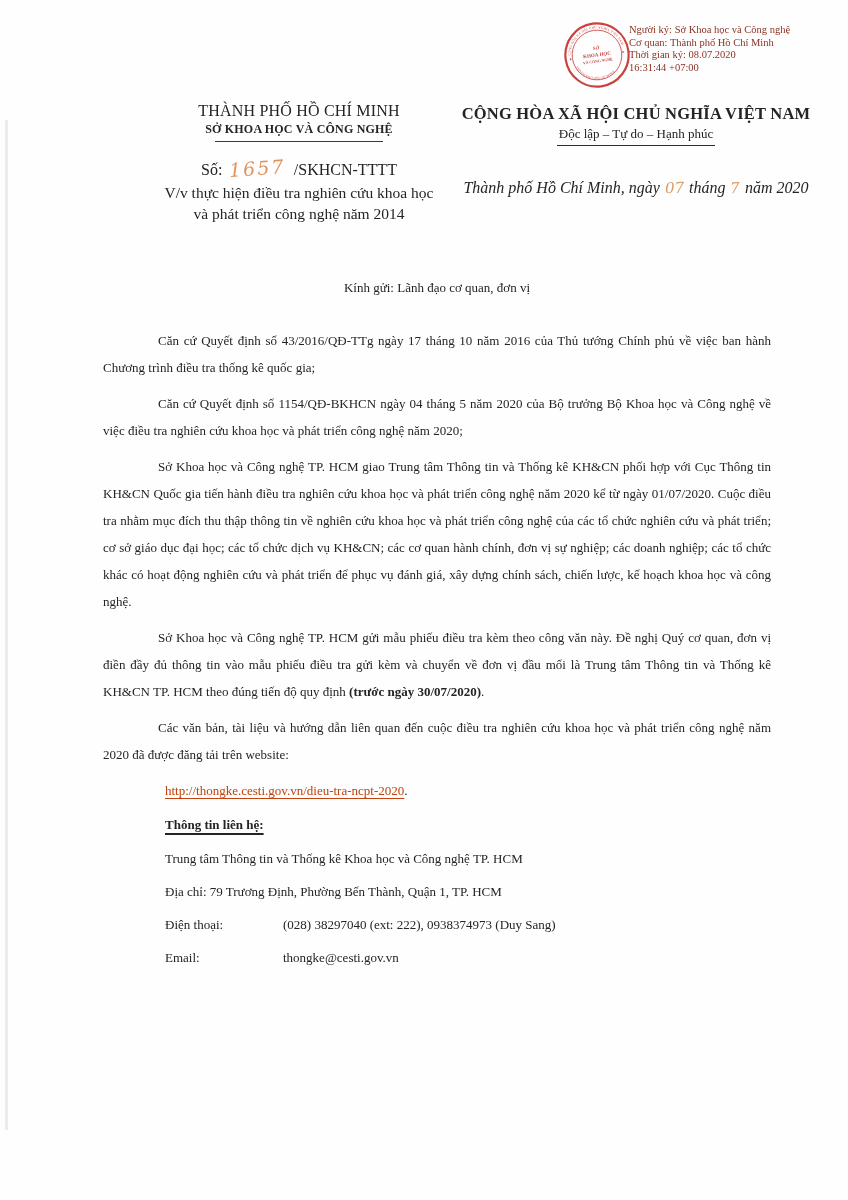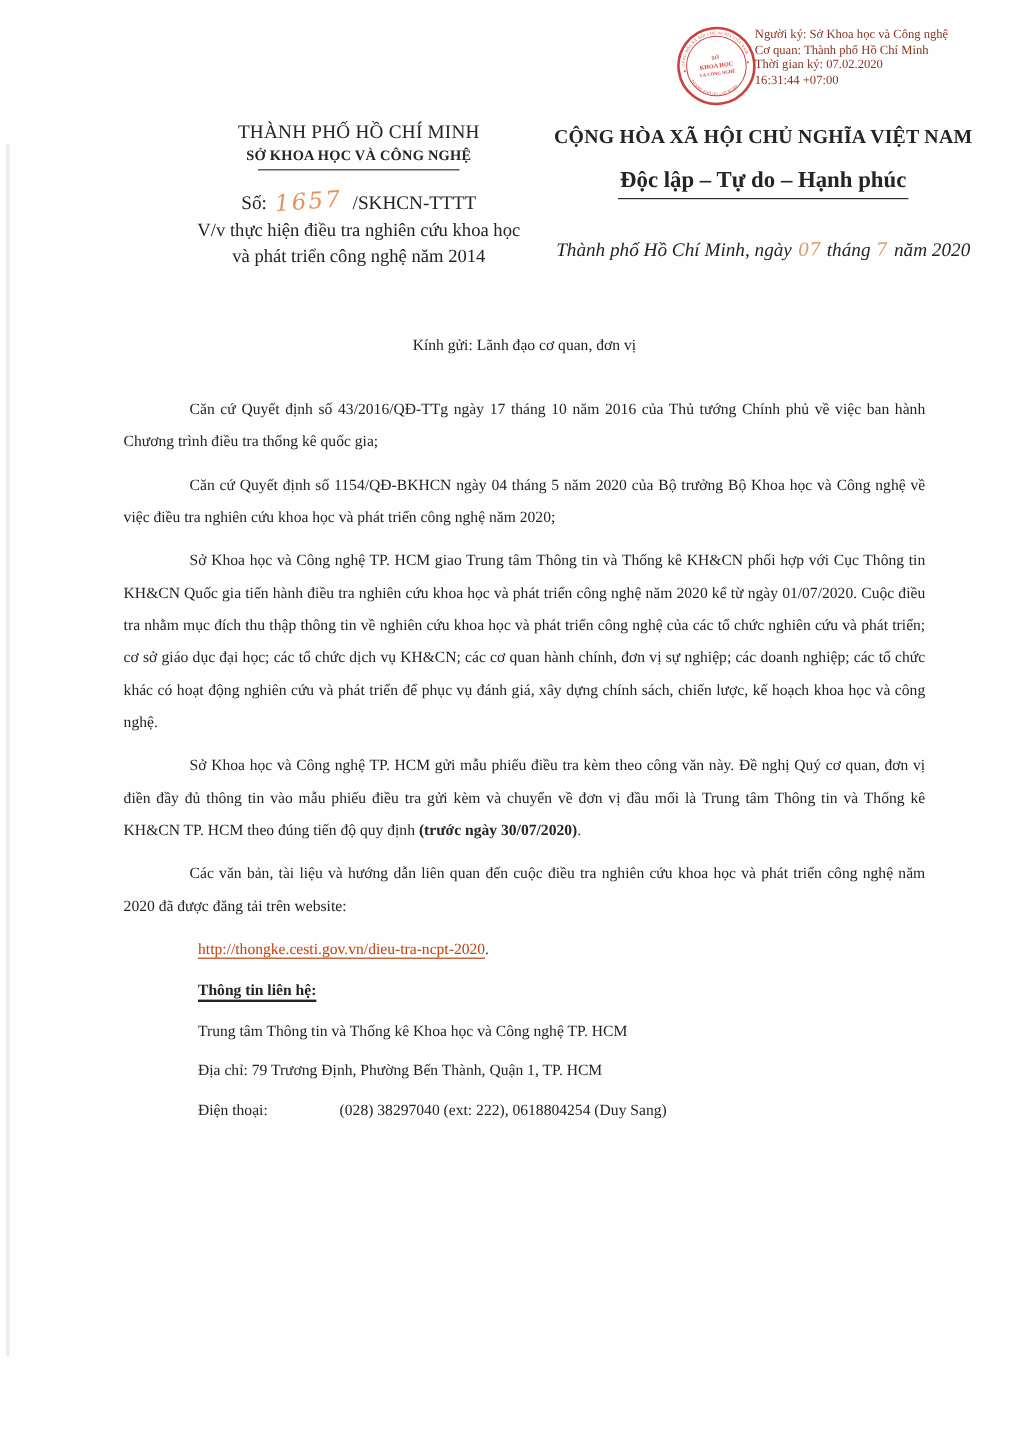--- a/index.html
+++ b/index.html
@@ -33,22 +33,22 @@
   .handwrite-num {
     display:inline-block; color:#e2925c; font-size:19px; font-style:italic;
     transform:rotate(-4deg); letter-spacing:2px; margin:0 8px 0 7px;
     font-family:"DejaVu Serif", serif;
   }
   .subject { font-size:15.5px; line-height:21px; }
   
   .hdr-right { position:absolute; top:104px; left:436px; width:400px; text-align:center; }
   .hr-line1 { font-size:16.5px; font-weight:bold; letter-spacing:.2px; white-space:nowrap; }
   .hr-line2 {
-    display:inline-block; font-size:19px; font-weight:bold;
-    border-bottom:1.6px solid #2e2e2e; padding:1px 2px 3px; margin-top:15px;
+    display:inline-block; font-size:13px; font-weight:normal;
+    border-bottom:1.6px solid #2e2e2e; padding:1px 2px 3px; margin-top:0;
   }
   .date-line { margin-top:33px; font-style:italic; font-size:16px; white-space:nowrap; }
   .handwrite-date {
     display:inline-block; color:#dd9a62; font-size:15px; font-style:italic;
     transform:rotate(-2deg); margin:0 5px; font-family:"DejaVu Serif", serif;
   }
   
   .doc-body { position:absolute; top:274px; left:103px; width:668px; font-size:13px; line-height:27px; }
   .salutation { text-align:center; margin-bottom:26px; }
   .doc-body p { text-align:justify; text-indent:55px; margin-bottom:9px; }
@@ -65,21 +65,21 @@
   .contact-label { width:118px; flex:none; }
 </style>
 </head>
 <body>
 
 <div class="scan-edge"></div>
 
 <div class="sig-block">
   <div>Người ký: Sở Khoa học và Công nghệ</div>
   <div>Cơ quan: Thành phố Hồ Chí Minh</div>
-  <div>Thời gian ký: 07.02.2020</div>
+  <div>Thời gian ký: 08.07.2020</div>
   <div>16:31:44 +07:00</div>
 </div>
 
 <svg class="seal" viewBox="0 0 100 100">
   <g transform="rotate(-8 50 50)" fill="#c5332d" stroke="none">
     <circle cx="50" cy="50" r="46.5" fill="none" stroke="#c5332d" stroke-width="3.2"></circle>
     <circle cx="50" cy="50" r="36.5" fill="none" stroke="#c5332d" stroke-width="1.2"></circle>
     <defs>
       <path id="arcTop" d="M 11,50 A 39,39 0 0 1 89,50"></path>
       <path id="arcBottom" d="M 14,50 A 36,36 0 0 0 86,50"></path>
@@ -131,15 +131,19 @@
   <div class="link-line">
     <a class="doc-link" href="#">http://thongke.cesti.gov.vn/dieu-tra-ncpt-2020</a><span>.</span>
   </div>
   <div class="contact-heading">
     <span class="ch-text">Thông tin liên hệ:</span>
   </div>
   <div class="contact-line">Trung tâm Thông tin và Thống kê Khoa học và Công nghệ TP. HCM</div>
   <div class="contact-line">Địa chỉ: 79 Trương Định, Phường Bến Thành, Quận 1, TP. HCM</div>
   <div class="contact-row">
     <span class="contact-label">Điện thoại:</span>
-      <span>(028) 38297040 (ext: 222), 0618804254 (Duy Sang)</span>
+      <span>(028) 38297040 (ext: 222), 0938374973 (Duy Sang)</span>
+  </div>
+  <div class="contact-row">
+    <span class="contact-label">Email:</span>
+      <span>thongke@cesti.gov.vn</span>
   </div>
 </div>
 
 </body></html>

